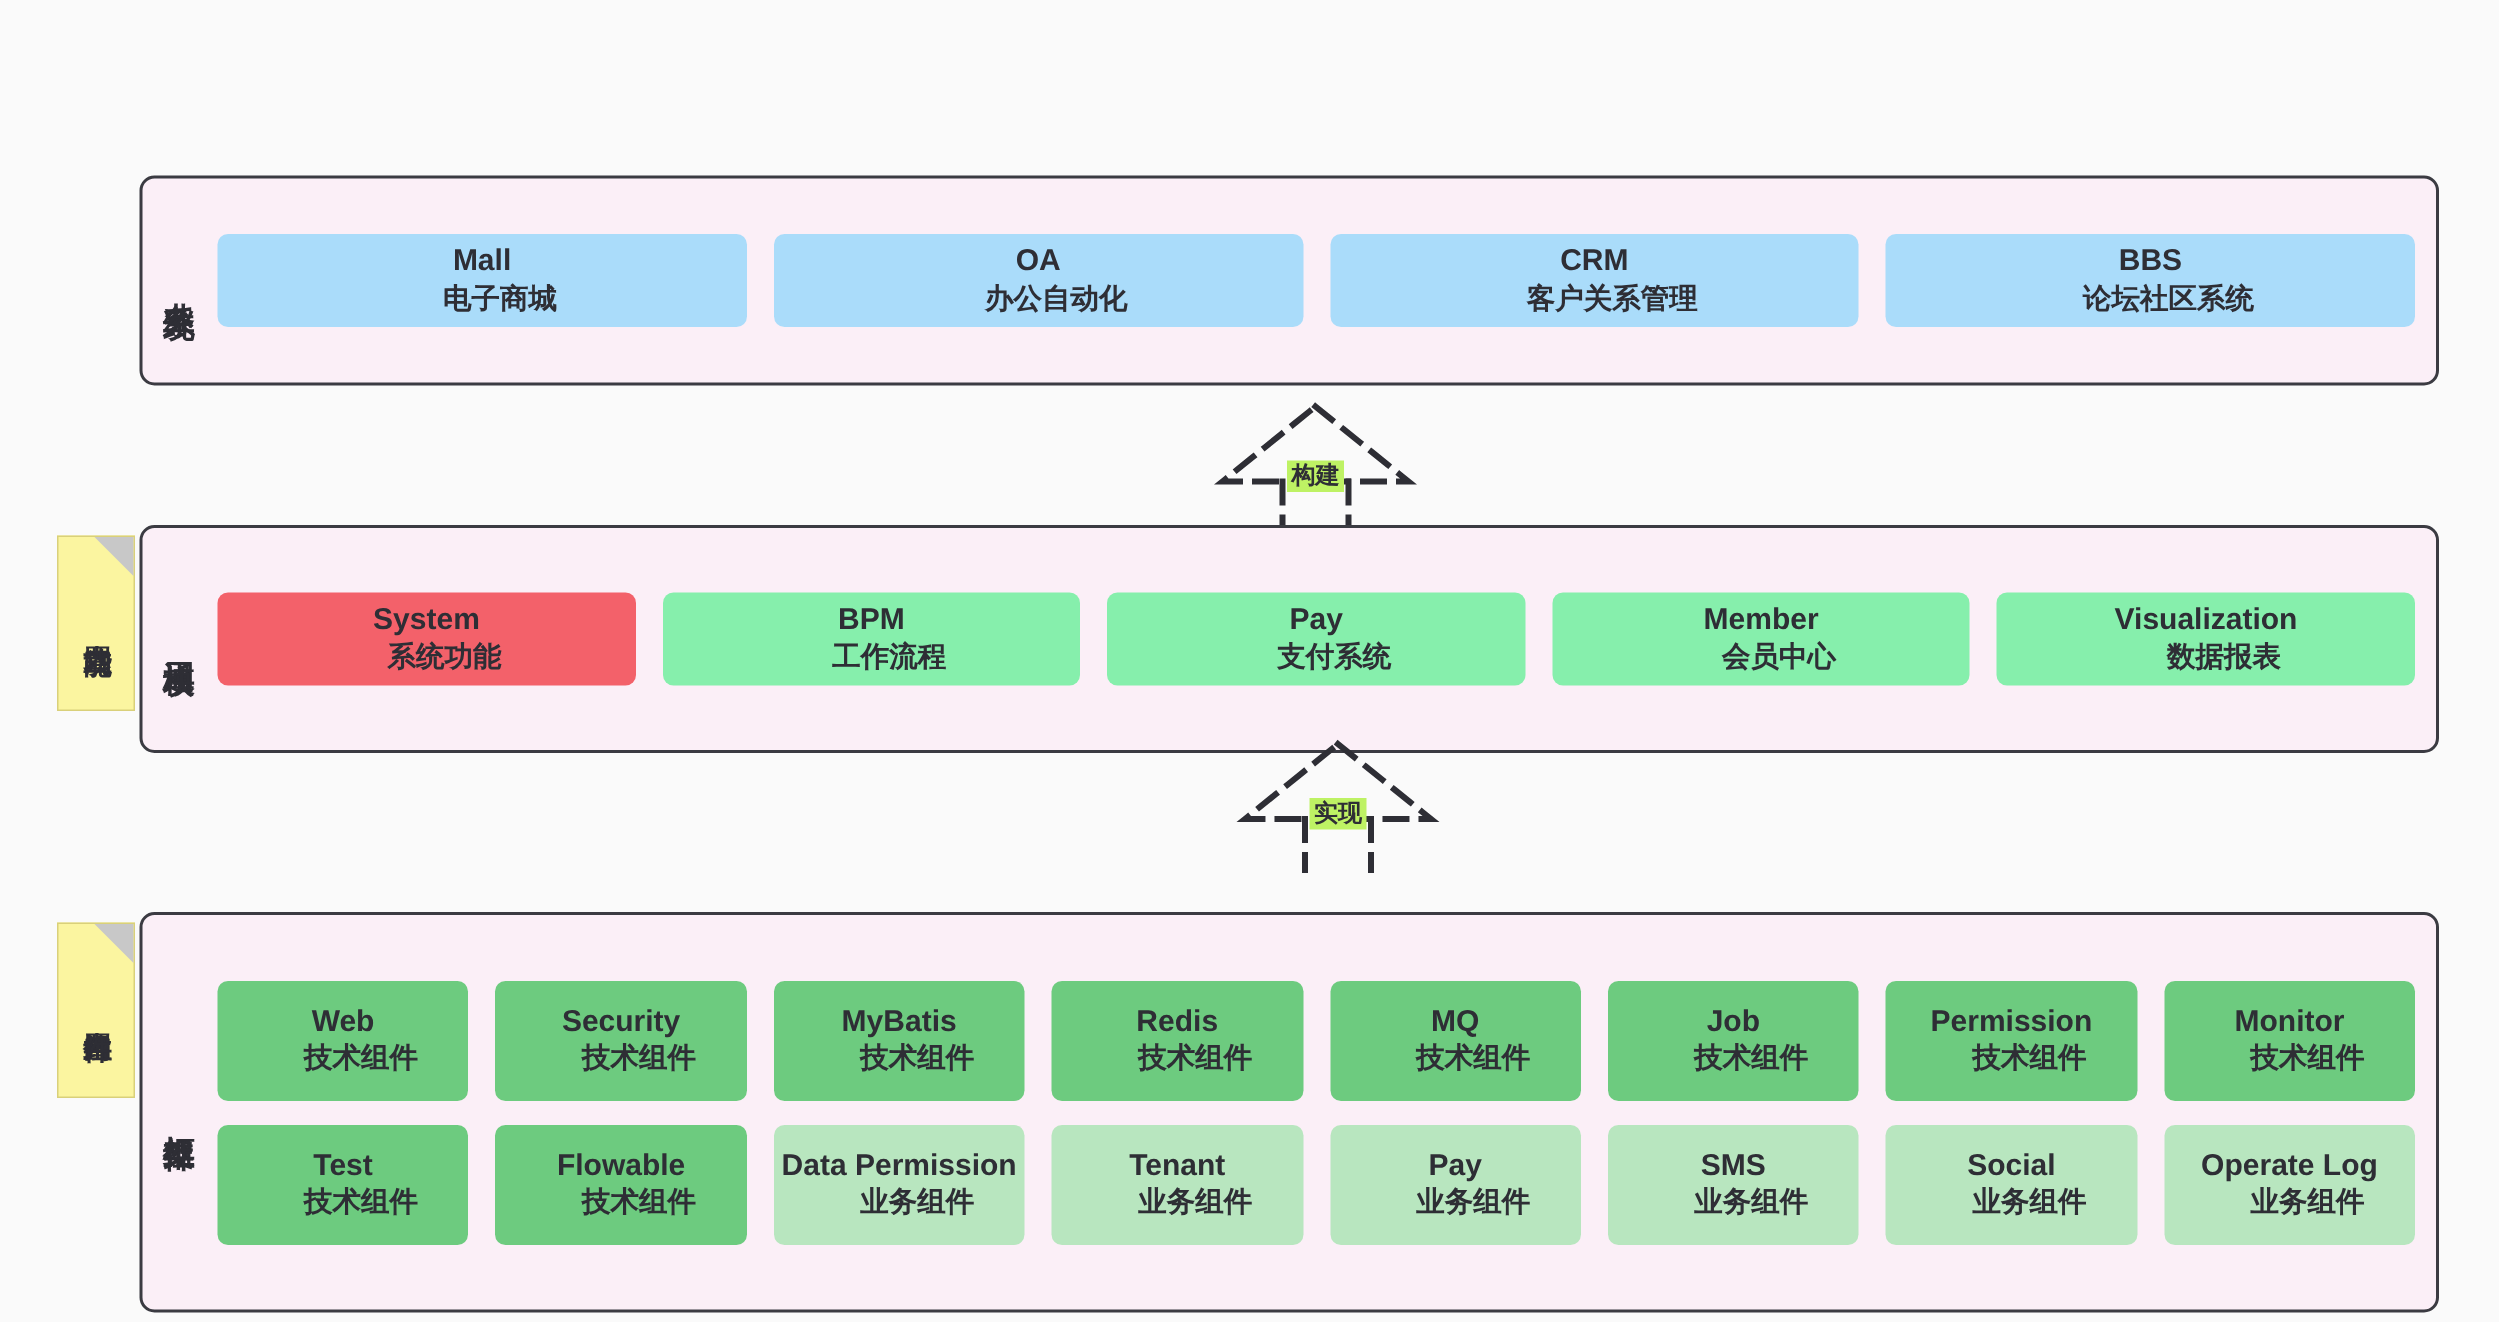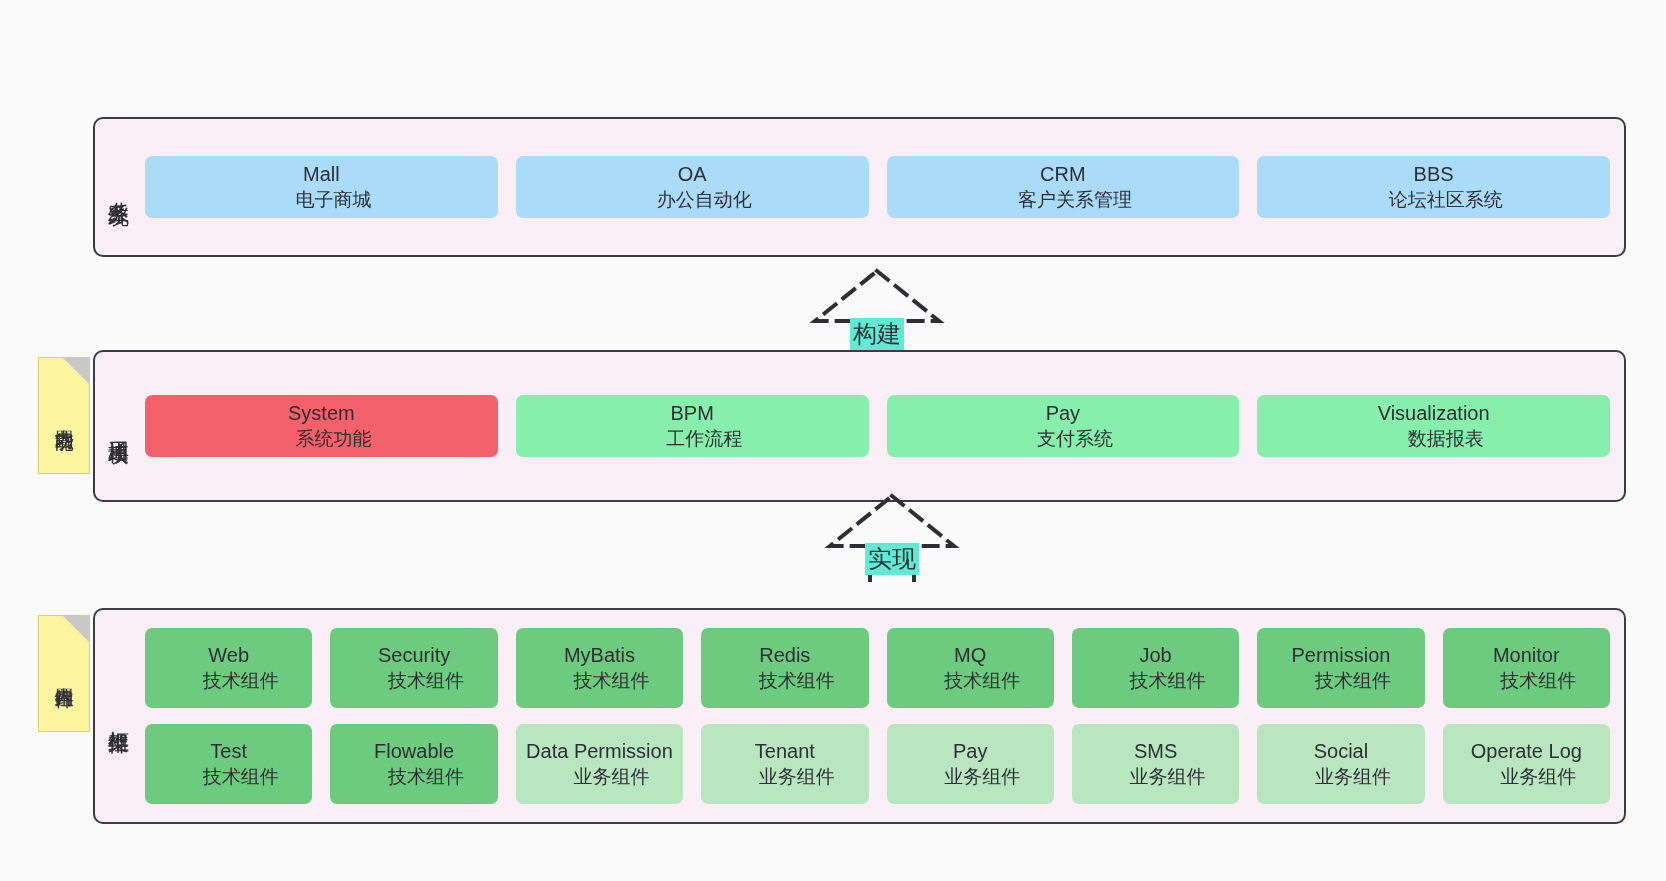--- a/index.html
+++ b/index.html
@@ -8,20 +8,21 @@
     height: 881px;
     background: #fafafa;
     font-family: "Liberation Sans", "DejaVu Sans", sans-serif;
     overflow: hidden;
   }
   #stage {
     position: relative;
     width: 1666px;
     height: 881px;
     background: #fafafa;
+    font-weight: bold;
   }
 
   
   .layer {
     position: absolute;
     background: #fbeff7;
     border: 2px solid #3b3b42;
     border-radius: 10px;
     display: flex;
     align-items: stretch;
@@ -103,26 +104,25 @@
     position: absolute;
     width: 160px;
     height: 92px;
   }
   .uml-arrow svg { display: block; width: 160px; height: 92px; }
   .uml-label {
     position: absolute;
     left: 50%;
     top: 42px;
     transform: translateX(-50%);
-    background: #5eead4;
+    background: #bef264;
     padding: 0 3px;
-    font-size: 24px;
+    font-size: 16px;
     color: #2e2e35;
     white-space: nowrap;
-    margin-top: 11px;
   }
 </style>
 </head>
 <body>
 
 <div id="stage">
 
   <div class="layer" id="layer-business" style="left:93px; top:117px; width:1533px; height:140px;">
     <div class="layer-title">业务系统</div>
     <div class="layer-body">
@@ -173,20 +173,24 @@
         </div>
         <div class="cell pink">
           <span class="c-title">BPM</span>
           <span class="c-sub">工作流程</span>
         </div>
         <div class="cell pink">
           <span class="c-title">Pay</span>
           <span class="c-sub">支付系统</span>
         </div>
         <div class="cell pink">
+          <span class="c-title">Member</span>
+          <span class="c-sub">会员中心</span>
+        </div>
+        <div class="cell pink">
           <span class="c-title">Visualization</span>
           <span class="c-sub">数据报表</span>
         </div>
 
       </div>
     </div>
   </div>
 
   <div class="uml-arrow" style="left:812px; top:490px;">
     <svg viewBox="0 0 160 92" xmlns="http://www.w3.org/2000/svg">
@@ -194,21 +198,21 @@
       <path d="M58 56 L58 92 M102 56 L102 92" fill="none" stroke="#2e2e35" stroke-width="4" stroke-dasharray="14 10" stroke-linecap="square"></path>
     </svg>
     <span class="uml-label">实现</span>
   </div>
 
   <div class="note" style="left:38px; top:615px; width:52px; height:117px;">
     <span class="fold"></span>
     <span>内置组件</span>
   </div>
 
-  <div class="layer" id="layer-framework" style="left:93px; top:608px; width:1533px; height:216px;border-radius:10px;">
+  <div class="layer" id="layer-framework" style="left:93px; top:608px; width:1533px; height:267px;border-radius:10px;">
     <div class="layer-title">框架组件</div>
     <div class="layer-body">
 
       <div class="row" style="height:80px;">
         <div class="cell green">
           <span class="c-title">Web</span>
           <span class="c-sub">技术组件</span>
         </div>
         <div class="cell green">
           <span class="c-title">Security</span>

